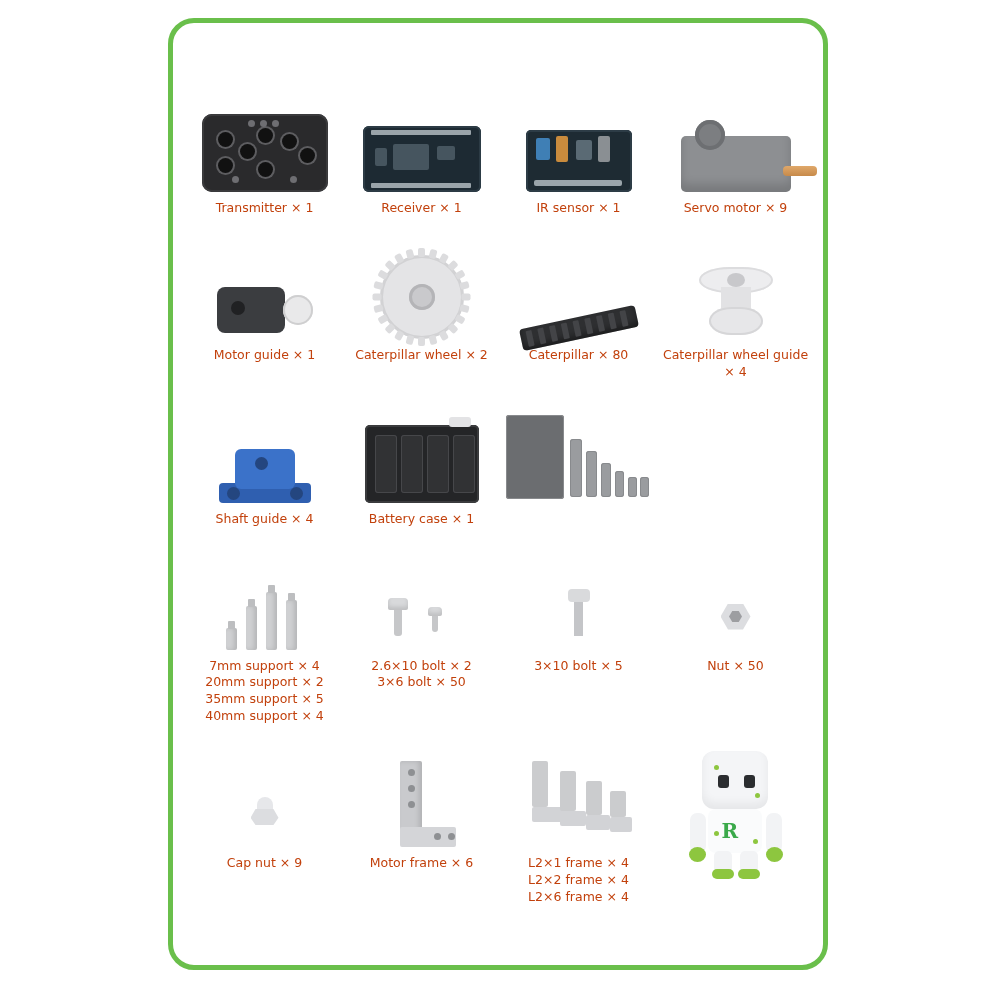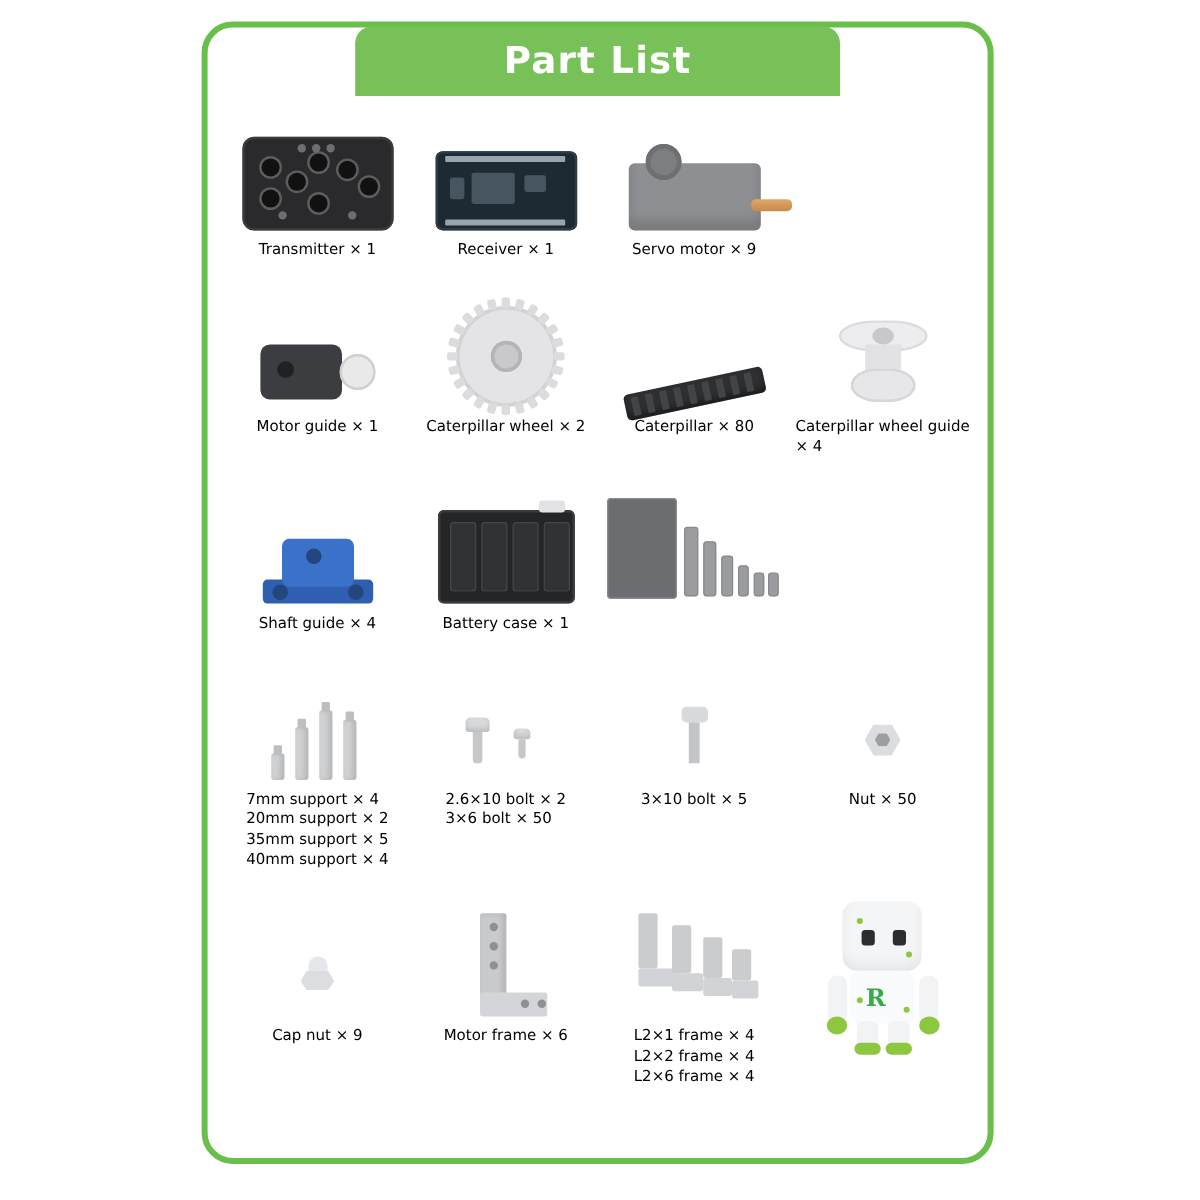--- a/index.html
+++ b/index.html
@@ -75,22 +75,22 @@
     height: 100px;
     width: 150px;
     display: flex;
     align-items: flex-end;
     justify-content: center;
     position: relative;
   }
   .caption {
     margin-top: 8px;
     font-size: 12.5px;
-    color: #000000;
-    text-align: left;
+    color: #c2410c;
+    text-align: center;
     line-height: 1.35;
     font-family: "DejaVu Sans", sans-serif;
     white-space: pre-line;
   }
   .row-1 .art { height: 104px; }
   .row-gap { height: 22px; }
 
   
   .pcb-dark {
     width: 126px; height: 78px;
@@ -390,23 +390,20 @@
     position: absolute; width: 5px; height: 5px; border-radius: 50%; background: #8dc63f;
   }
 </style>
 </head>
 <body>
 
 <div id="page">
 
   <div class="card"></div>
 
-  <div class="title-tab">
-    <span class="title-text">Part List</span>
-  </div>
 
   <div class="grid">
 
     <div class="row row-1">
 
       <div class="cell">
         <div class="art">
           <div class="pcb-dark">
             <span class="hole" style="left:16px;top:18px;"></span>
             <span class="hole" style="left:16px;top:44px;"></span>
@@ -431,20 +428,32 @@
             <span class="pinrow" style="left:8px;top:4px;width:100px;"></span>
             <span class="pinrow" style="left:8px;bottom:4px;width:100px;"></span>
             <span class="chip" style="left:30px;top:18px;width:36px;height:26px;"></span>
             <span class="chip" style="left:74px;top:20px;width:18px;height:14px;"></span>
             <span class="chip" style="left:12px;top:22px;width:12px;height:18px;"></span>
           </div>
         </div>
         <div class="caption">Receiver × 1</div>
       </div>
 
+      <div class="cell">
+        <div class="art">
+          <div class="pcb-ir">
+            <span class="part" style="left:10px;top:8px;width:14px;height:22px;background:#3f7fb5;"></span>
+            <span class="part" style="left:30px;top:6px;width:12px;height:26px;background:#c98b3d;"></span>
+            <span class="part" style="left:50px;top:10px;width:16px;height:20px;background:#5a6a74;"></span>
+            <span class="part" style="left:72px;top:6px;width:12px;height:26px;background:#8a8f93;"></span>
+            <span class="part" style="left:8px;bottom:6px;width:88px;height:6px;background:#9aa4aa;"></span>
+          </div>
+        </div>
+        <div class="caption">IR sensor × 1</div>
+      </div>
 
       <div class="cell">
         <div class="art">
           <div class="servo-body">
             <span class="servo-horn"></span>
             <span class="servo-wire"></span>
           </div>
         </div>
         <div class="caption">Servo motor × 9</div>
       </div>

